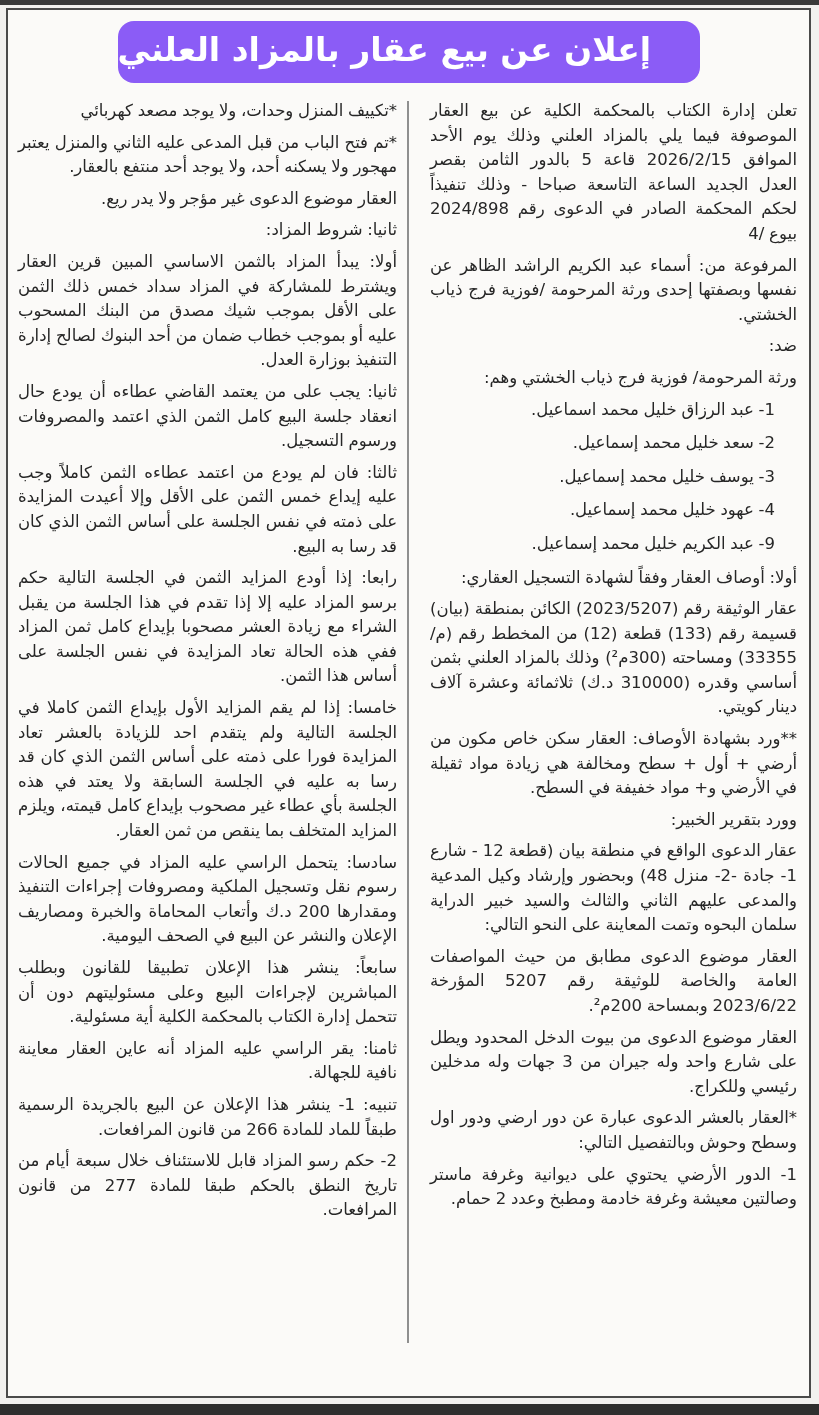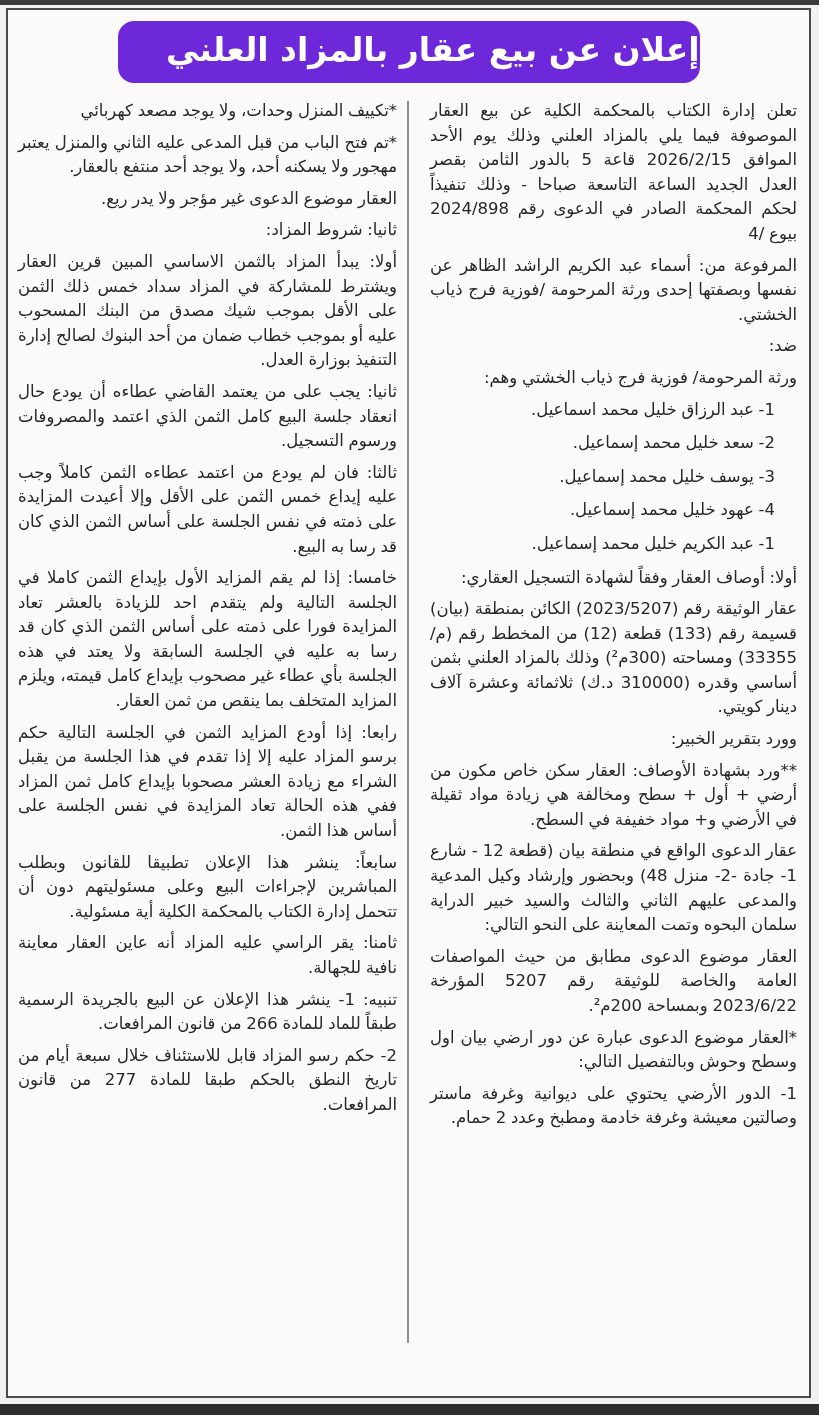--- a/index.html
+++ b/index.html
@@ -14,22 +14,22 @@
   .edge-bar-bottom{position:absolute;bottom:0;left:0;width:100%;height:11px;background:#2e2e2e;}
   .frame{
     position:absolute;left:6px;right:8px;top:8px;bottom:17px;
     border:2px solid #4a4a4a;
     background:#fbfaf8;
     box-sizing:border-box;
     overflow:hidden;
   }
   .banner{
     width:582px;height:62px;margin:11px auto 0;
-    background:#6d28d9;border-radius:16px;
-    display:flex;align-items:center;justify-content:flex-start;
+    background:#8b5cf6;border-radius:16px;
+    display:flex;align-items:center;justify-content:flex-end;
   }
   .banner-title{
     color:#ffffff;font-size:33px;font-weight:bold;
     letter-spacing:0;line-height:1;padding-bottom:6px;
   }
   .columns{
     display:flex;direction:rtl;
     padding:16px 12px 0 10px;
     height:1268px;box-sizing:border-box;
     overflow:hidden;
@@ -66,44 +66,46 @@
 
       <div class="col col-right">
         <div class="p">تعلن إدارة الكتاب بالمحكمة الكلية عن بيع العقار الموصوفة فيما يلي بالمزاد العلني وذلك يوم الأحد الموافق 2026/2/15 قاعة 5 بالدور الثامن بقصر العدل الجديد الساعة التاسعة صباحا - وذلك تنفيذاً لحكم المحكمة الصادر في الدعوى رقم 2024/898 بيوع /4</div>
         <div class="p">المرفوعة من: أسماء عبد الكريم الراشد الظاهر عن نفسها وبصفتها إحدى ورثة المرحومة /فوزية فرج ذياب الخشتي.</div>
         <div class="p">ضد:</div>
         <div class="p">ورثة المرحومة/ فوزية فرج ذياب الخشتي وهم:</div>
         <div class="p defendant">1- عبد الرزاق خليل محمد اسماعيل.</div>
         <div class="p defendant">2- سعد خليل محمد إسماعيل.</div>
         <div class="p defendant">3- يوسف خليل محمد إسماعيل.</div>
         <div class="p defendant">4- عهود خليل محمد إسماعيل.</div>
-        <div class="p defendant">1- عبد الكريم خليل محمد إسماعيل.</div>
+        <div class="p defendant">9- عبد الكريم خليل محمد إسماعيل.</div>
         <div class="p">أولا: أوصاف العقار وفقاً لشهادة التسجيل العقاري:</div>
         <div class="p">عقار الوثيقة رقم (2023/5207) الكائن بمنطقة (بيان) قسيمة رقم (133) قطعة (12) من المخطط رقم (م/ 33355) ومساحته (300م²) وذلك بالمزاد العلني بثمن أساسي وقدره (310000 د.ك) ثلاثمائة وعشرة آلاف دينار كويتي.</div>
+        <div class="p">**ورد بشهادة الأوصاف: العقار سكن خاص مكون من أرضي + أول + سطح ومخالفة هي زيادة مواد ثقيلة في الأرضي و+ مواد خفيفة في السطح.</div>
         <div class="p">وورد بتقرير الخبير:</div>
-        <div class="p">**ورد بشهادة الأوصاف: العقار سكن خاص مكون من أرضي + أول + سطح ومخالفة هي زيادة مواد ثقيلة في الأرضي و+ مواد خفيفة في السطح.</div>
         <div class="p">عقار الدعوى الواقع في منطقة بيان (قطعة 12 - شارع 1- جادة -2- منزل 48) وبحضور وإرشاد وكيل المدعية والمدعى عليهم الثاني والثالث والسيد خبير الدراية سلمان البحوه وتمت المعاينة على النحو التالي:</div>
         <div class="p">العقار موضوع الدعوى مطابق من حيث المواصفات العامة والخاصة للوثيقة رقم 5207 المؤرخة 2023/6/22 وبمساحة 200م².</div>
-        <div class="p">*العقار موضوع الدعوى عبارة عن دور ارضي بيان اول وسطح وحوش وبالتفصيل التالي:</div>
+        <div class="p">العقار موضوع الدعوى من بيوت الدخل المحدود ويطل على شارع واحد وله جيران من 3 جهات وله مدخلين رئيسي وللكراج.</div>
+        <div class="p">*العقار بالعشر الدعوى عبارة عن دور ارضي ودور اول وسطح وحوش وبالتفصيل التالي:</div>
         <div class="p">1- الدور الأرضي يحتوي على ديوانية وغرفة ماستر وصالتين معيشة وغرفة خادمة ومطبخ وعدد 2 حمام.</div>
 
       </div>
 
       <div class="divider"></div>
 
       <div class="col col-left">
         <div class="p">*تكييف المنزل وحدات، ولا يوجد مصعد كهربائي</div>
         <div class="p">*تم فتح الباب من قبل المدعى عليه الثاني والمنزل يعتبر مهجور ولا يسكنه أحد، ولا يوجد أحد منتفع بالعقار.</div>
         <div class="p">العقار موضوع الدعوى غير مؤجر ولا يدر ريع.</div>
         <div class="p">ثانيا: شروط المزاد:</div>
         <div class="p">أولا: يبدأ المزاد بالثمن الاساسي المبين قرين العقار ويشترط للمشاركة في المزاد سداد خمس ذلك الثمن على الأقل بموجب شيك مصدق من البنك المسحوب عليه أو بموجب خطاب ضمان من أحد البنوك لصالح إدارة التنفيذ بوزارة العدل.</div>
         <div class="p">ثانيا: يجب على من يعتمد القاضي عطاءه أن يودع حال انعقاد جلسة البيع كامل الثمن الذي اعتمد والمصروفات ورسوم التسجيل.</div>
         <div class="p">ثالثا: فان لم يودع من اعتمد عطاءه الثمن كاملاً وجب عليه إيداع خمس الثمن على الأقل وإلا أعيدت المزايدة على ذمته في نفس الجلسة على أساس الثمن الذي كان قد رسا به البيع.</div>
+        <div class="p">رابعا: إذا أودع المزايد الثمن في الجلسة التالية حكم برسو المزاد عليه إلا إذا تقدم في هذا الجلسة من يقبل الشراء مع زيادة العشر مصحوبا بإيداع كامل ثمن المزاد ففي هذه الحالة تعاد المزايدة في نفس الجلسة على أساس هذا الثمن.</div>
         <div class="p">خامسا: إذا لم يقم المزايد الأول بإيداع الثمن كاملا في الجلسة التالية ولم يتقدم احد للزيادة بالعشر تعاد المزايدة فورا على ذمته على أساس الثمن الذي كان قد رسا به عليه في الجلسة السابقة ولا يعتد في هذه الجلسة بأي عطاء غير مصحوب بإيداع كامل قيمته، ويلزم المزايد المتخلف بما ينقص من ثمن العقار.</div>
-        <div class="p">رابعا: إذا أودع المزايد الثمن في الجلسة التالية حكم برسو المزاد عليه إلا إذا تقدم في هذا الجلسة من يقبل الشراء مع زيادة العشر مصحوبا بإيداع كامل ثمن المزاد ففي هذه الحالة تعاد المزايدة في نفس الجلسة على أساس هذا الثمن.</div>
+        <div class="p">سادسا: يتحمل الراسي عليه المزاد في جميع الحالات رسوم نقل وتسجيل الملكية ومصروفات إجراءات التنفيذ ومقدارها 200 د.ك وأتعاب المحاماة والخبرة ومصاريف الإعلان والنشر عن البيع في الصحف اليومية.</div>
         <div class="p">سابعاً: ينشر هذا الإعلان تطبيقا للقانون وبطلب المباشرين لإجراءات البيع وعلى مسئوليتهم دون أن تتحمل إدارة الكتاب بالمحكمة الكلية أية مسئولية.</div>
         <div class="p">ثامنا: يقر الراسي عليه المزاد أنه عاين العقار معاينة نافية للجهالة.</div>
         <div class="p">تنبيه: 1- ينشر هذا الإعلان عن البيع بالجريدة الرسمية طبقاً للماد للمادة 266 من قانون المرافعات.</div>
         <div class="p">2- حكم رسو المزاد قابل للاستئناف خلال سبعة أيام من تاريخ النطق بالحكم طبقا للمادة 277 من قانون المرافعات.</div>
 
       </div>
 
     </div>
   </div>
 

